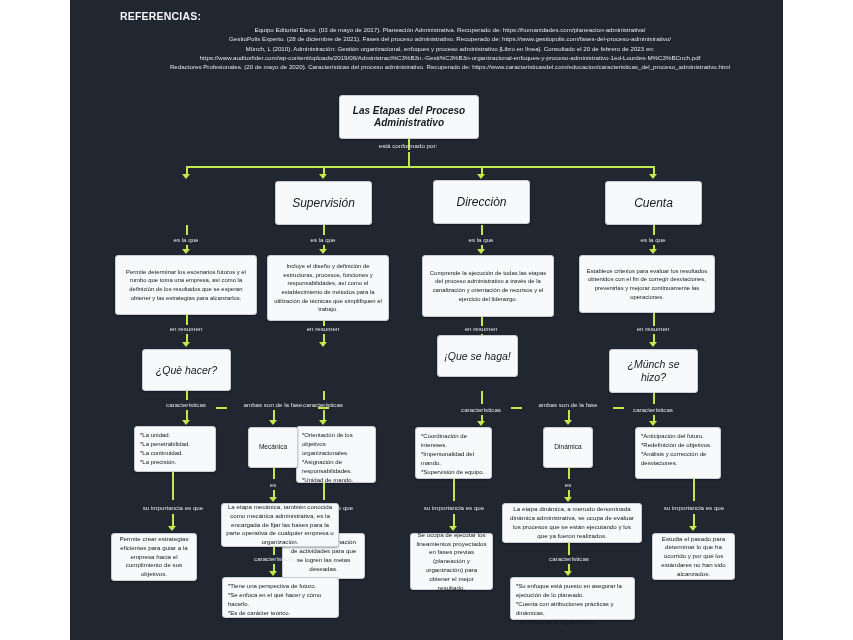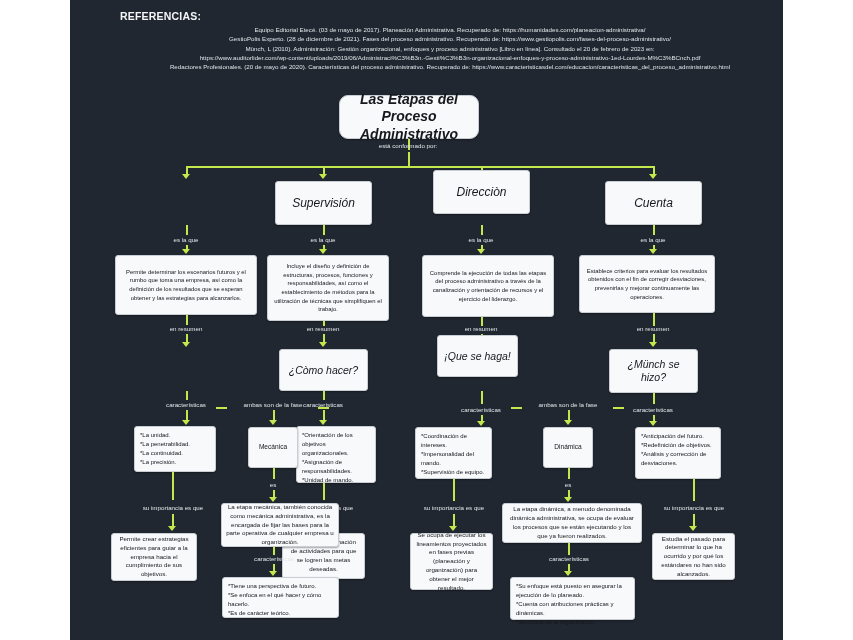--- a/index.html
+++ b/index.html
@@ -29,21 +29,21 @@
     border-radius:3px;
     box-sizing:border-box;
     color:#15181d;
     display:flex;align-items:center;justify-content:center;
     text-align:center;
     padding:3px 4px;
     line-height:1.22;
     box-shadow:0 1px 2px rgba(0,0,0,.35);
   }
   .node.title{
-    font-style:italic;font-weight:bold;font-size:14px;border-radius:9px;
+    font-style:italic;font-weight:bold;font-size:10px;
   }
   .node.stage{font-style:italic;font-size:12px;}
   .node.desc{font-size:5.9px;line-height:1.45;}
   .node.q{font-style:italic;font-size:10.5px;}
   .node.small{font-size:6.6px;}
   .node.bullets{
     font-size:6px;line-height:1.5;text-align:left;
     justify-content:flex-start;padding:4px 5px;
     align-items:flex-start;
   }
@@ -97,20 +97,21 @@
 
   <div class="vline" style="left:116px;top:225px;height:10px;"></div>
   <div class="lbl" style="left:86px;top:236px;width:60px;">es la que</div>
   <div class="vline" style="left:116px;top:245px;height:6px;"></div>
   <div class="arrow" style="left:112px;top:249px;"></div>
   <div class="node desc" style="left:45px;top:255px;width:142px;height:60px;">Permite determinar los escenarios futuros y el rumbo que toma una empresa, así como la definición de los resultados que se esperan obtener y las estrategias para alcanzarlos.</div>
   <div class="vline" style="left:116px;top:315px;height:10px;"></div>
   <div class="lbl" style="left:86px;top:325px;width:60px;">en resumen</div>
   <div class="vline" style="left:116px;top:334px;height:10px;"></div>
   <div class="arrow" style="left:112px;top:342px;"></div>
+  <div class="node q" style="left:72px;top:349px;width:89px;height:42px;">¿Què hacer?</div>
   <div class="vline" style="left:116px;top:391px;height:9px;"></div>
   <div class="lbl" style="left:81px;top:401px;width:70px;">características</div>
   <div class="vline" style="left:116px;top:410px;height:12px;"></div>
   <div class="arrow" style="left:112px;top:420px;"></div>
   <div class="node bullets" style="left:64px;top:426px;width:82px;height:46px;white-space:pre-line;">*La unidad.
 *La penetrabilidad.
 *La continuidad.
 *La precisión.</div>
   <div class="vline" style="left:102px;top:472px;height:28px;"></div>
   <div class="lbl" style="left:55px;top:504px;width:96px;">su importancia es que</div>
@@ -121,35 +122,34 @@
   <div class="node stage" style="left:205px;top:181px;width:97px;height:44px;">Supervisión</div>
   <div class="vline" style="left:253px;top:225px;height:10px;"></div>
   <div class="lbl" style="left:223px;top:236px;width:60px;">es la que</div>
   <div class="vline" style="left:253px;top:245px;height:6px;"></div>
   <div class="arrow" style="left:249px;top:249px;"></div>
   <div class="node desc" style="left:197px;top:255px;width:122px;height:66px;">Incluye el diseño y definición de estructuras, procesos, funciones y responsabilidades, así como el establecimiento de métodos para la utilización de técnicas que simplifiquen el trabajo.</div>
   <div class="vline" style="left:253px;top:321px;height:5px;"></div>
   <div class="lbl" style="left:223px;top:325px;width:60px;">en resumen</div>
   <div class="vline" style="left:253px;top:334px;height:10px;"></div>
   <div class="arrow" style="left:249px;top:342px;"></div>
-  <div class="node q" style="left:209px;top:349px;width:89px;height:42px;">¿Còmo hacer?</div>
   <div class="vline" style="left:253px;top:391px;height:9px;"></div>
   <div class="lbl" style="left:218px;top:401px;width:70px;">características</div>
   <div class="vline" style="left:253px;top:410px;height:12px;"></div>
   <div class="arrow" style="left:249px;top:420px;"></div>
   <div class="node bullets" style="left:226px;top:426px;width:80px;height:57px;white-space:pre-line;">*Orientación de los objetivos organizacionales.
 *Asignación de responsabilidades.
 *Unidad de mando.</div>
   <div class="vline" style="left:253px;top:483px;height:17px;"></div>
   <div class="lbl" style="left:205px;top:504px;width:96px;">su importancia es que</div>
   <div class="vline" style="left:253px;top:514px;height:14px;"></div>
   <div class="arrow" style="left:249px;top:526px;"></div>
   <div class="node para" style="left:212px;top:533px;width:83px;height:46px;">Garantiza la asignación de actividades para que se logren las metas deseadas.</div>
 
-  <div class="node stage" style="left:363px;top:170px;width:97px;height:44px;">Direcciòn</div>
+  <div class="node stage" style="left:363px;top:180px;width:97px;height:44px;">Direcciòn</div>
   <div class="vline" style="left:411px;top:225px;height:10px;"></div>
   <div class="lbl" style="left:381px;top:236px;width:60px;">es la que</div>
   <div class="vline" style="left:411px;top:245px;height:6px;"></div>
   <div class="arrow" style="left:407px;top:249px;"></div>
   <div class="node desc" style="left:352px;top:255px;width:132px;height:62px;">Comprende la ejecución de todas las etapas del proceso administrativo a través de la canalización y orientación de recursos y el ejercicio del liderazgo.</div>
   <div class="vline" style="left:411px;top:317px;height:9px;"></div>
   <div class="lbl" style="left:381px;top:325px;width:60px;">en resumen</div>
   <div class="vline" style="left:411px;top:334px;height:10px;"></div>
   <div class="arrow" style="left:407px;top:342px;"></div>
   <div class="node q" style="left:367px;top:335px;width:81px;height:42px;">¡Que se haga!</div>

